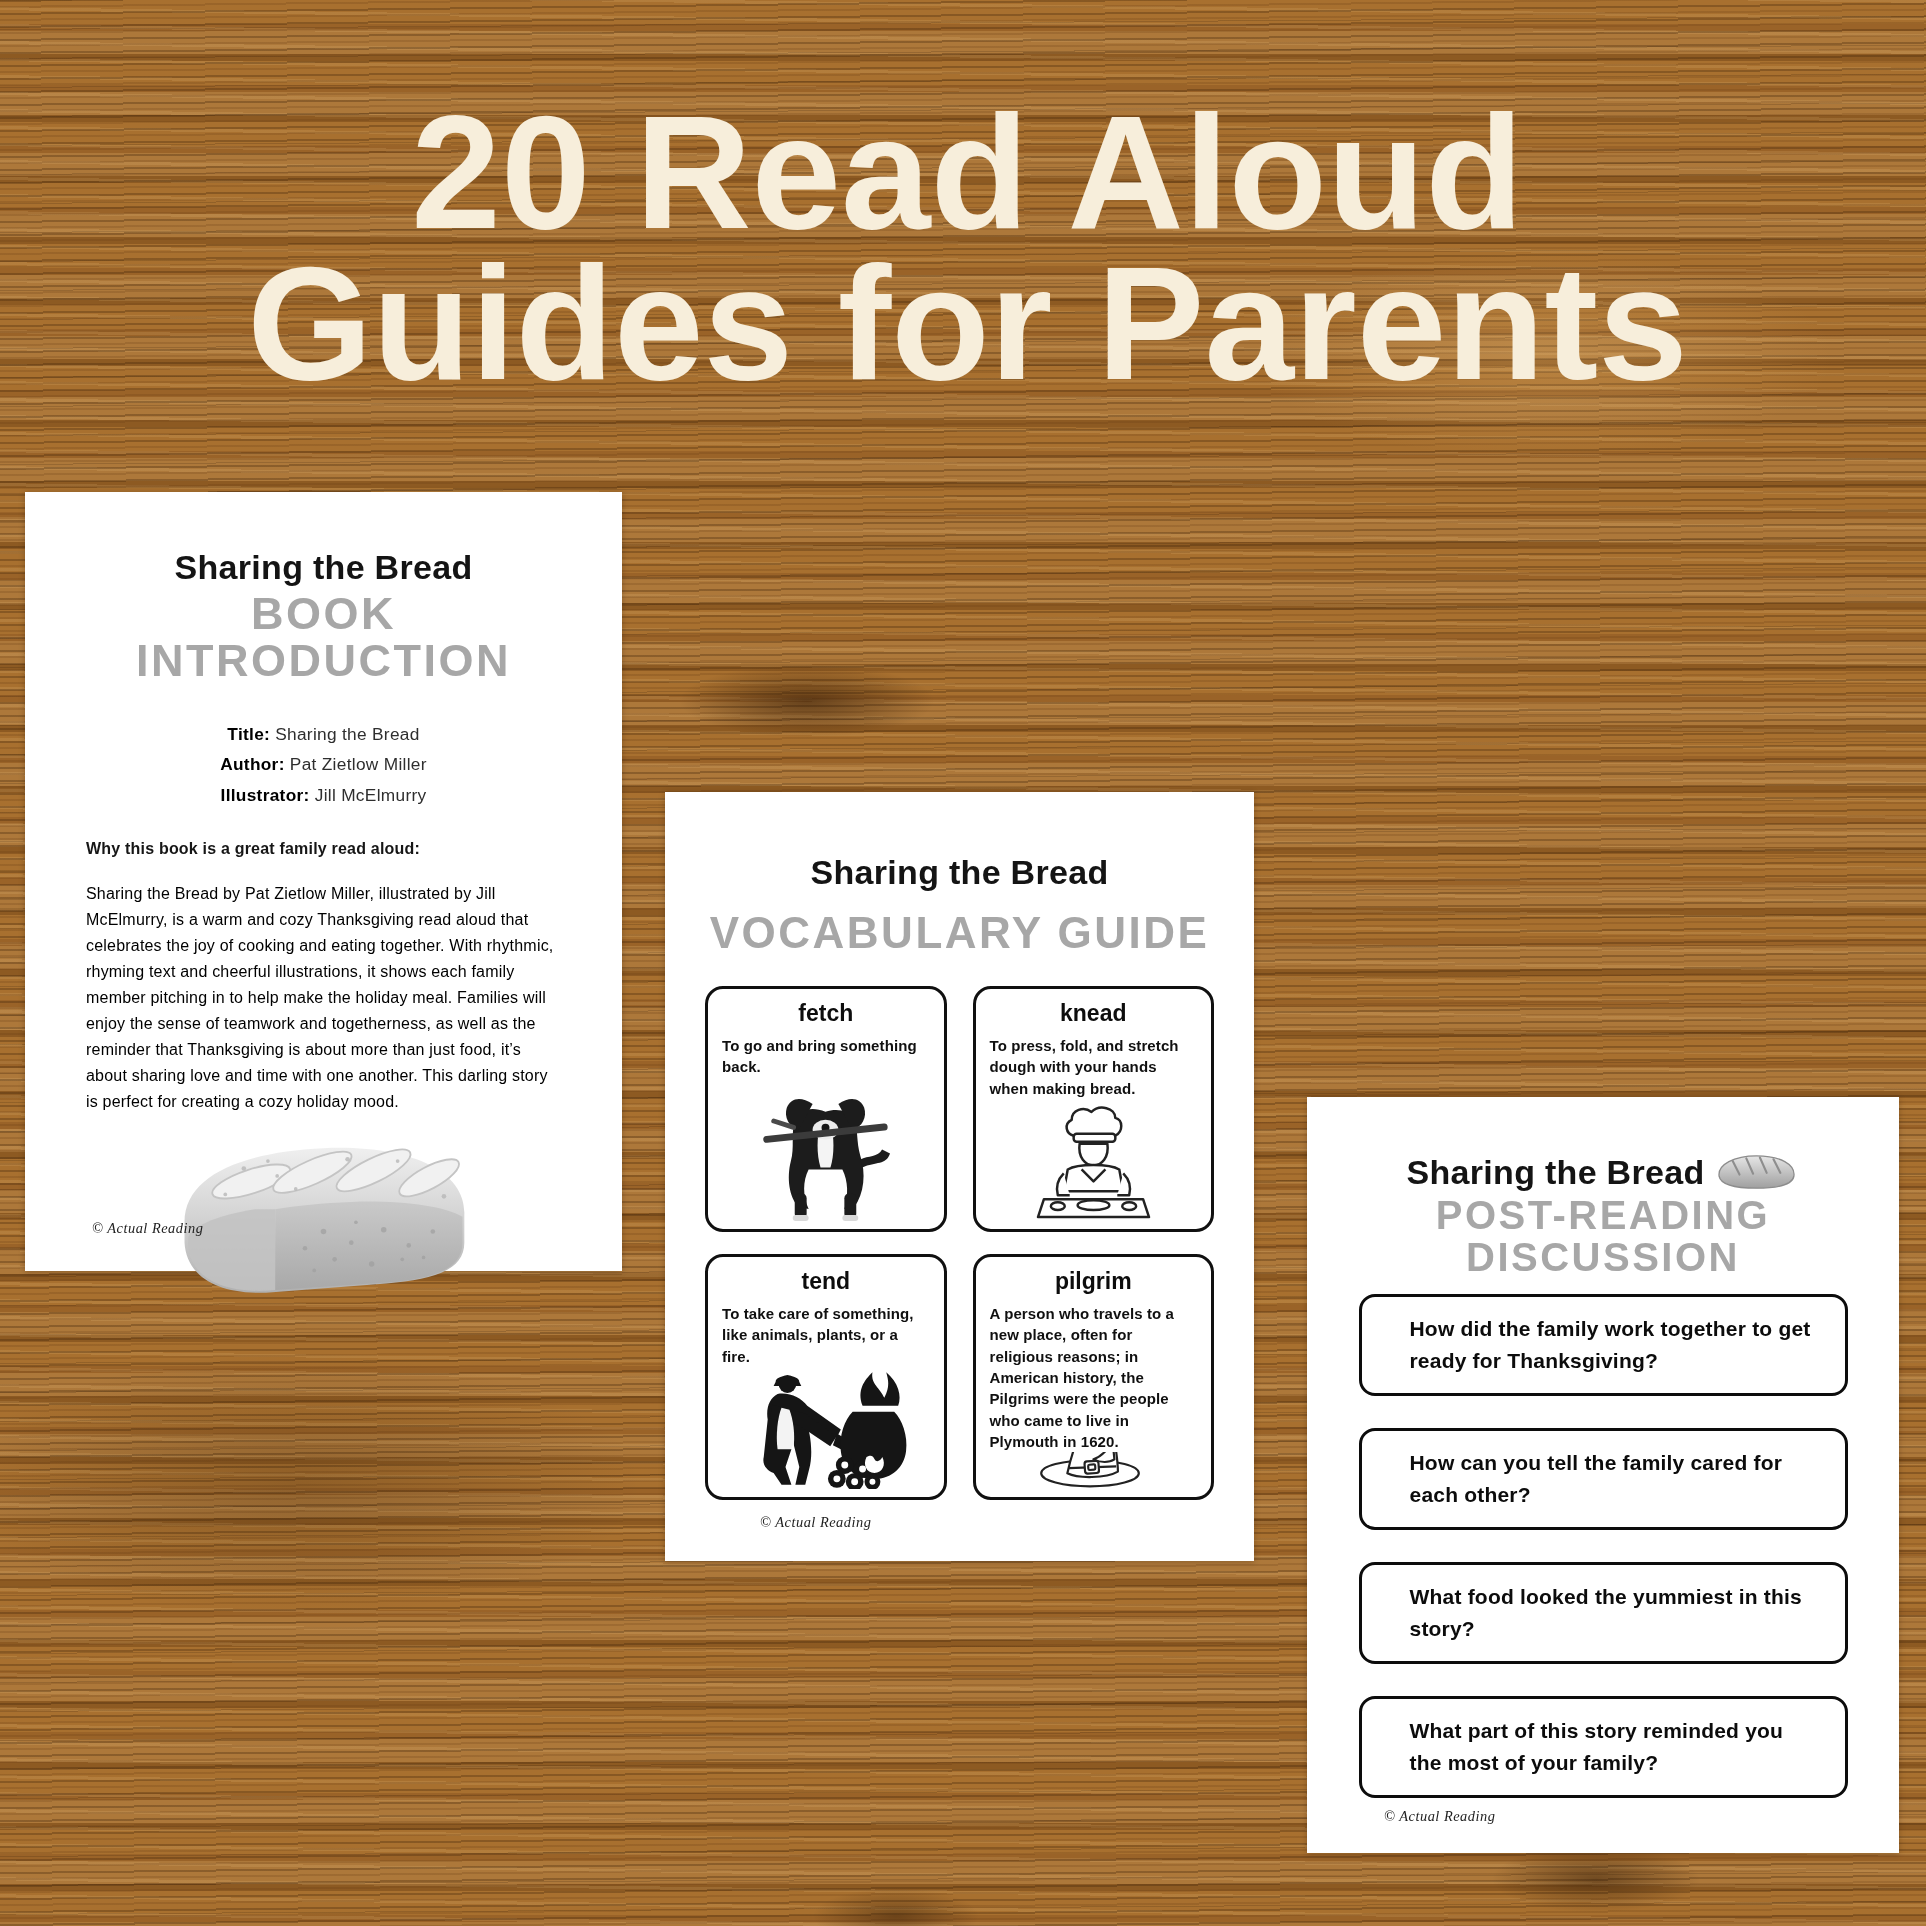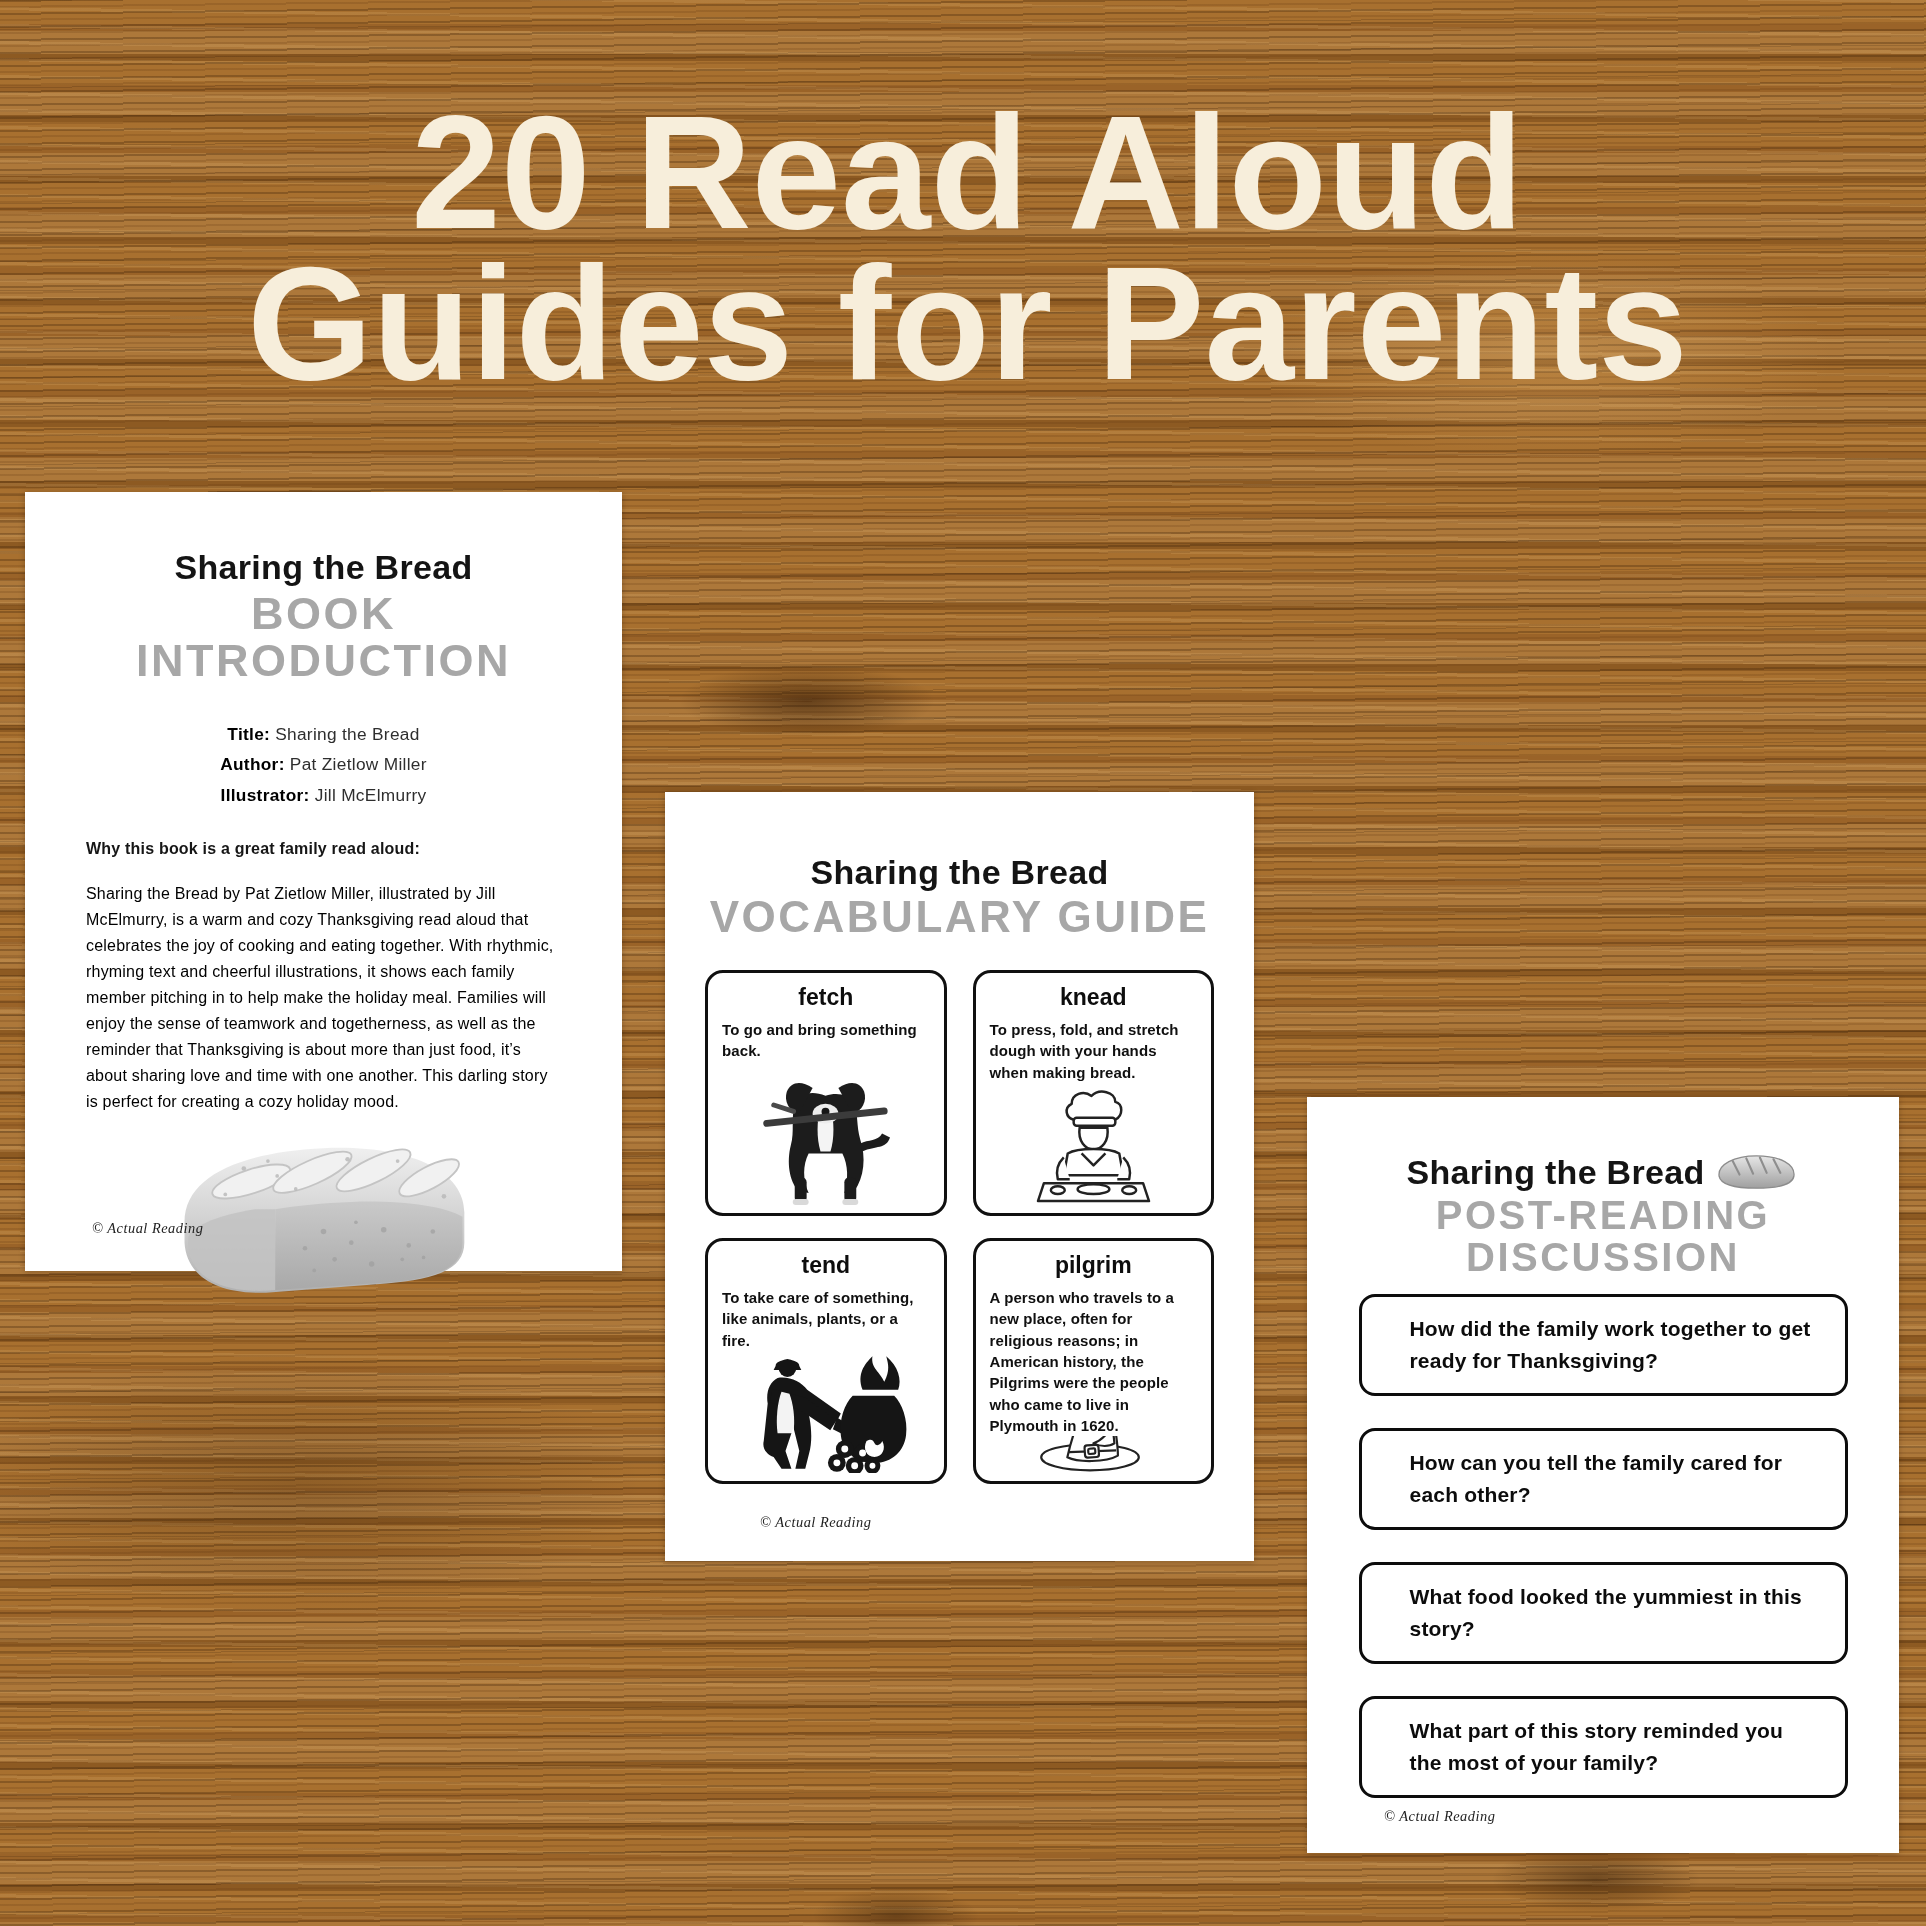--- a/index.html
+++ b/index.html
@@ -51,21 +51,21 @@
   .meta b{ color:#000000; }
   .why-heading{ margin-top:29px; font-size:16px; font-weight:700; color:#161616; letter-spacing:0.2px; }
   .intro-body{
     margin-top:23px; font-size:16px; line-height:1.63; color:#000000;
     letter-spacing:0.2px; text-align:left;
   }
   .loaf-wrap{ margin-top:4px; text-align:center; }
 
   
   .page-vocab{ left:665px; top:792px; width:589px; height:769px; padding:61px 40px 0; }
-  .page-vocab .sub{ font-size:44px; margin-top:2px; }
+  .page-vocab .sub{ font-size:44px; margin-top:18px; }
   .cards{
     width:509px; margin:30px auto 0; display:grid;
     grid-template-columns:1fr 1fr; column-gap:26px; row-gap:22px;
   }
   .card{
     border:3.5px solid #101010; border-radius:18px; height:246px;
     padding:11px 14px 8px; display:flex; flex-direction:column; background:#fff;
   }
   .card .word{ text-align:center; font-size:23px; font-weight:700; color:#0d0d0d; }
   .card .def{ margin-top:8px; font-size:15px; font-weight:700; color:#101010; line-height:1.42; letter-spacing:0.1px; }

